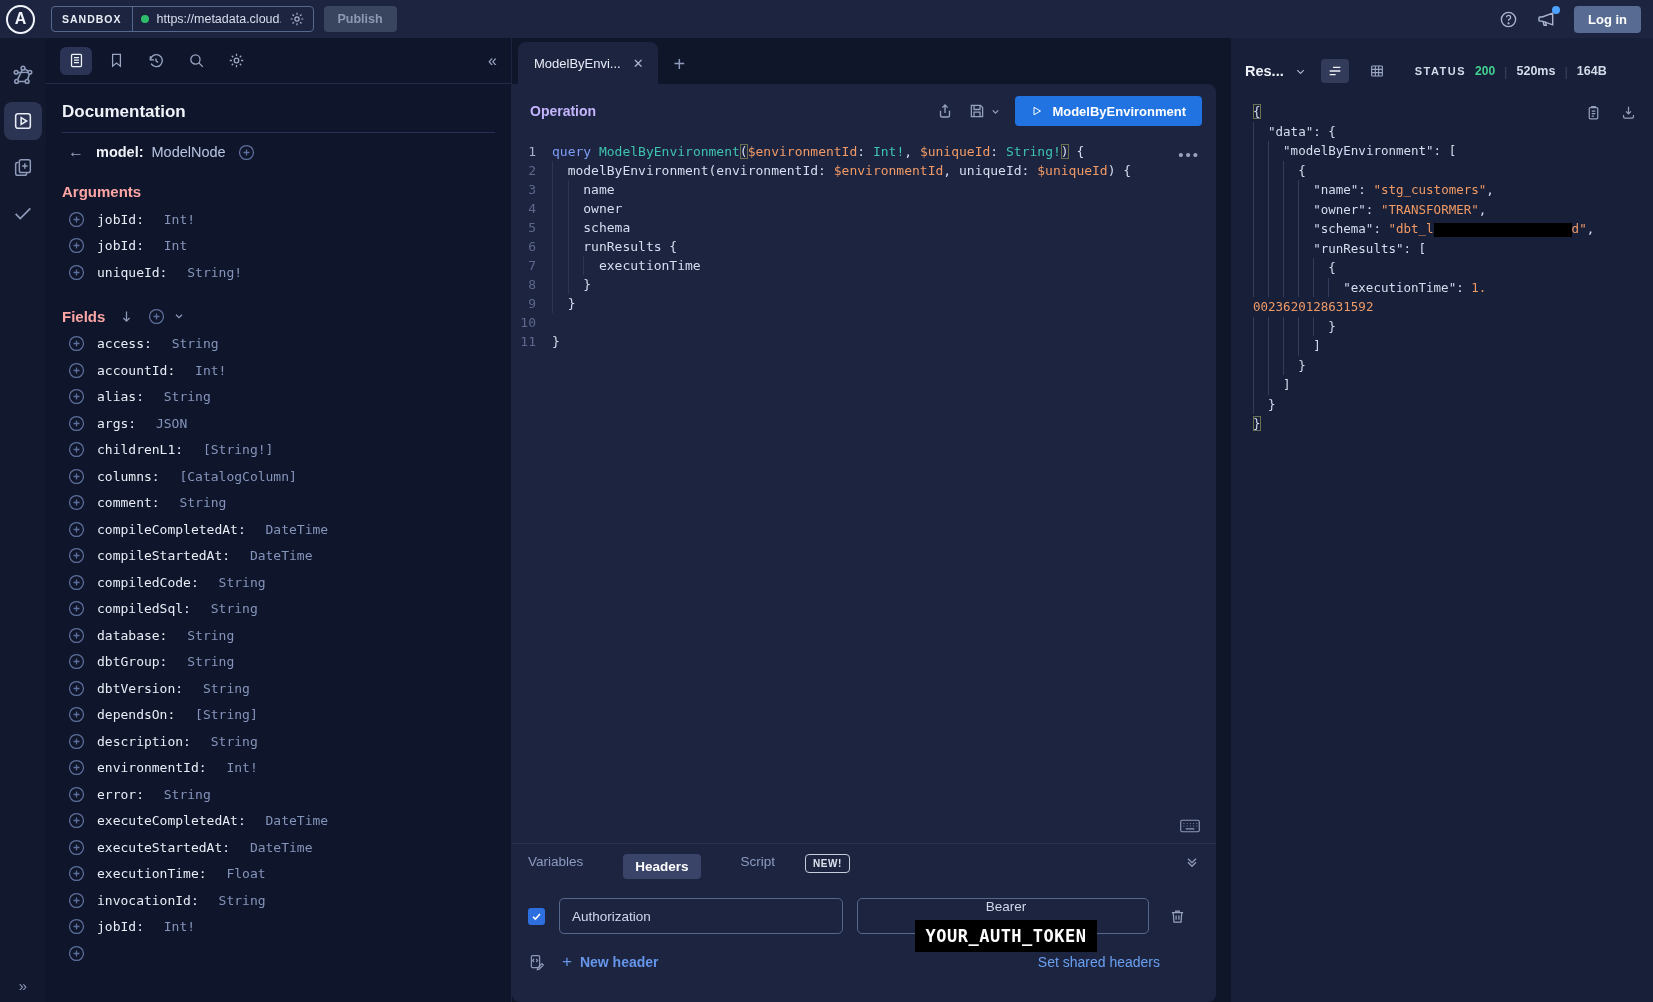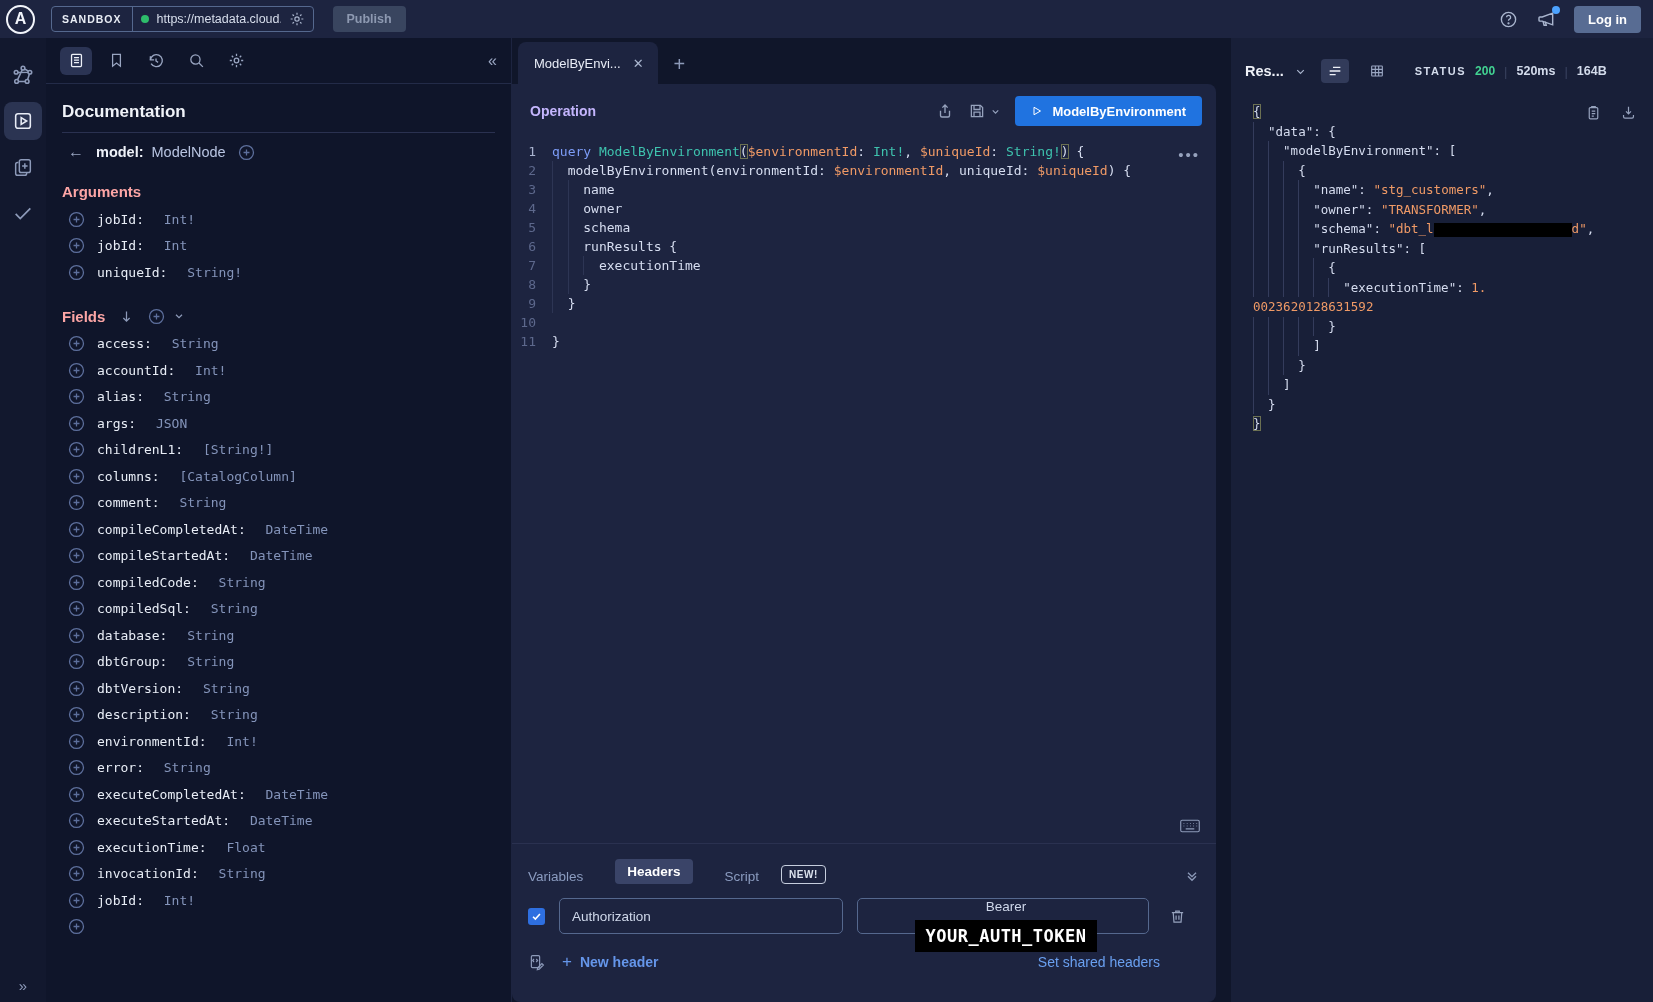--- a/index.html
+++ b/index.html
@@ -11,21 +11,21 @@
   .topbar { height:38px; background:#1d2440; display:flex; align-items:center; padding:0 12px 0 4px; flex:none; }
   .logo { width:29px; height:29px; border:2px solid #f1f4fa; border-radius:50%; color:#f1f4fa;
     display:flex; align-items:center; justify-content:center; font-weight:bold; font-size:16px; margin:0 16px 0 2px; }
   .chipgroup { display:flex; align-items:stretch; height:26px; border:1px solid #55688e; border-radius:4px; overflow:hidden; }
   .sandbox-chip { display:flex; align-items:center; padding:0 10px; font-size:10.5px; font-weight:bold;
     letter-spacing:1px; color:#e9edf5; border-right:1px solid #55688e; }
   .urlbox { display:flex; align-items:center; gap:8px; padding:0 8px; width:180px; position:relative; }
   .greendot { width:8px; height:8px; border-radius:50%; background:#2ebd6b; flex:none; }
   .urltext { font-size:12.5px; color:#d7deec; white-space:nowrap; overflow:hidden; width:128px; }
   .urlgear { color:#a9b4cc; flex:none; display:flex; }
-  .publish { margin-left:19px; height:26px; padding:0 14px; background:#39455f; color:#8d99b1;
+  .publish { margin-left:10px; height:26px; padding:0 14px; background:#39455f; color:#8d99b1;
     border:none; border-radius:4px; font-size:12.5px; font-weight:bold; }
   .topspacer { flex:1; }
   .tb-icon { color:#aab6cf; margin-left:18px; position:relative; display:flex; }
   .badge-dot { position:absolute; top:-3px; right:-4px; width:8px; height:8px; border-radius:50%; background:#4da3ff; }
   .login { margin-left:18px; height:27px; padding:0 14px; background:#586c93; color:#fff; border:none;
     border-radius:4px; font-size:13px; font-weight:bold; }
 
   
   .main { flex:1; display:flex; min-height:0; }
 
@@ -82,21 +82,21 @@
   .lc { white-space:pre; }
   .ig { display:inline-block; width:2ch; border-left:1px solid #2d3554; height:19px; vertical-align:top; }
   .tk-k { color:#7d9df8; }
   .tk-o { color:#3ec3ae; }
   .tk-v { color:#f09a66; }
   .tk-p { color:#d6ddf0; }
   .tk-bx { color:#d6ddf0; outline:1px solid #6b7052; outline-offset:-1px; }
   .tk-redact { display:inline-block; width:138px; height:14px; background:#000; vertical-align:middle; }
 
   .bpanel { height:159px; border-top:1px solid #2a3150; flex:none; padding:10px 16px 0 16px; position:relative; }
-  .btabs { display:flex; align-items:flex-end; gap:32px; height:30px; }
+  .btabs { display:flex; align-items:flex-start; gap:40px; height:30px; }
   .btab { font-size:13.5px; color:#8b9cc0; }
   .btab.active { background:#3a4468; color:#fff; font-weight:bold; border-radius:4px; padding:5px 12px; }
   .newbadge { border:1px solid #c6cede; border-radius:4px; color:#dde3ee; font-size:10px; font-weight:bold;
     letter-spacing:0.5px; padding:3px 7px; margin-left:-10px; }
   .bcollapse { margin-left:auto; color:#8d9ab9; display:flex; }
   .hrow { display:flex; align-items:center; gap:14px; margin-top:14px; }
   .checkbox { width:17px; height:17px; background:#2e6fe0; border-radius:3px; display:flex; align-items:center;
     justify-content:center; color:#fff; flex:none; }
   .keyinput { width:284px; height:36px; border:1px solid #55688e; border-radius:5px; display:flex;
     align-items:center; padding:0 12px; font-size:13.5px; color:#cfd8ea; }
@@ -411,20 +411,28 @@
                 <path d="M10 6.5v7M6.5 10h7"></path>
               </svg>
               <span class="fname">dbtVersion: </span>
               <span class="ftype">String</span>
             </div>
             <div class="doc-row">
               <svg viewBox="0 0 20 20" class="cplus">
                 <circle cx="10" cy="10" r="8.2"></circle>
                 <path d="M10 6.5v7M6.5 10h7"></path>
               </svg>
+              <span class="fname">dependsOn: </span>
+              <span class="ftype">[String]</span>
+            </div>
+            <div class="doc-row">
+              <svg viewBox="0 0 20 20" class="cplus">
+                <circle cx="10" cy="10" r="8.2"></circle>
+                <path d="M10 6.5v7M6.5 10h7"></path>
+              </svg>
               <span class="fname">description: </span>
               <span class="ftype">String</span>
             </div>
             <div class="doc-row">
               <svg viewBox="0 0 20 20" class="cplus">
                 <circle cx="10" cy="10" r="8.2"></circle>
                 <path d="M10 6.5v7M6.5 10h7"></path>
               </svg>
               <span class="fname">environmentId: </span>
               <span class="ftype">Int!</span>

